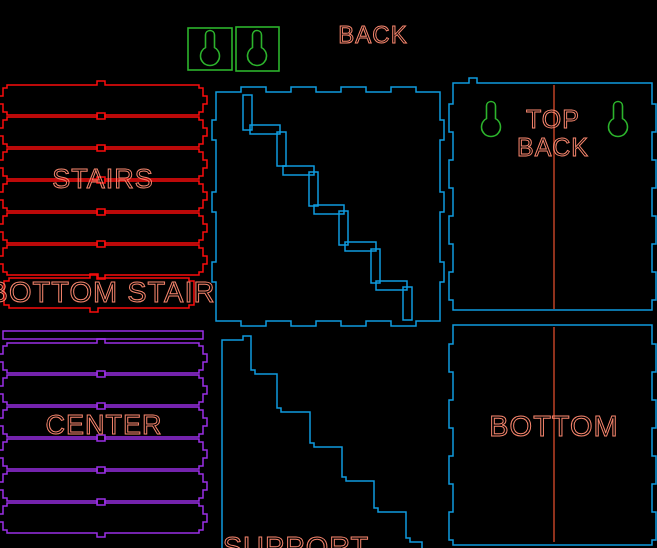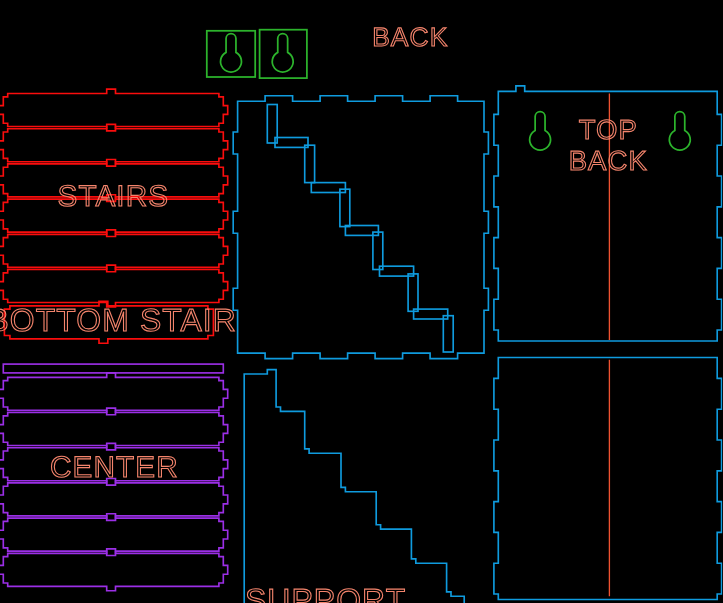--- a/index.html
+++ b/index.html
@@ -126,14 +126,15 @@
 
   <div class="label sz27" style="left:103px;top:157px;">STAIRS</div>
   <div class="label sz29" style="left:102px;top:270px;">BOTTOM STAIR</div>
   <div class="label sz27" style="left:104px;top:403px;">CENTER</div>
 
   <div class="label sz29" style="left:296px;top:525px;">SUPPORT</div>
 
   <div class="label sz25" style="left:553px;top:97px;">TOP</div>
   <div class="label sz25" style="left:553px;top:125px;">BACK</div>
 
+  <div class="label sz29" style="left:554px;top:404px;">BOTTOM</div>
 
 </div>
 
 </body></html>

